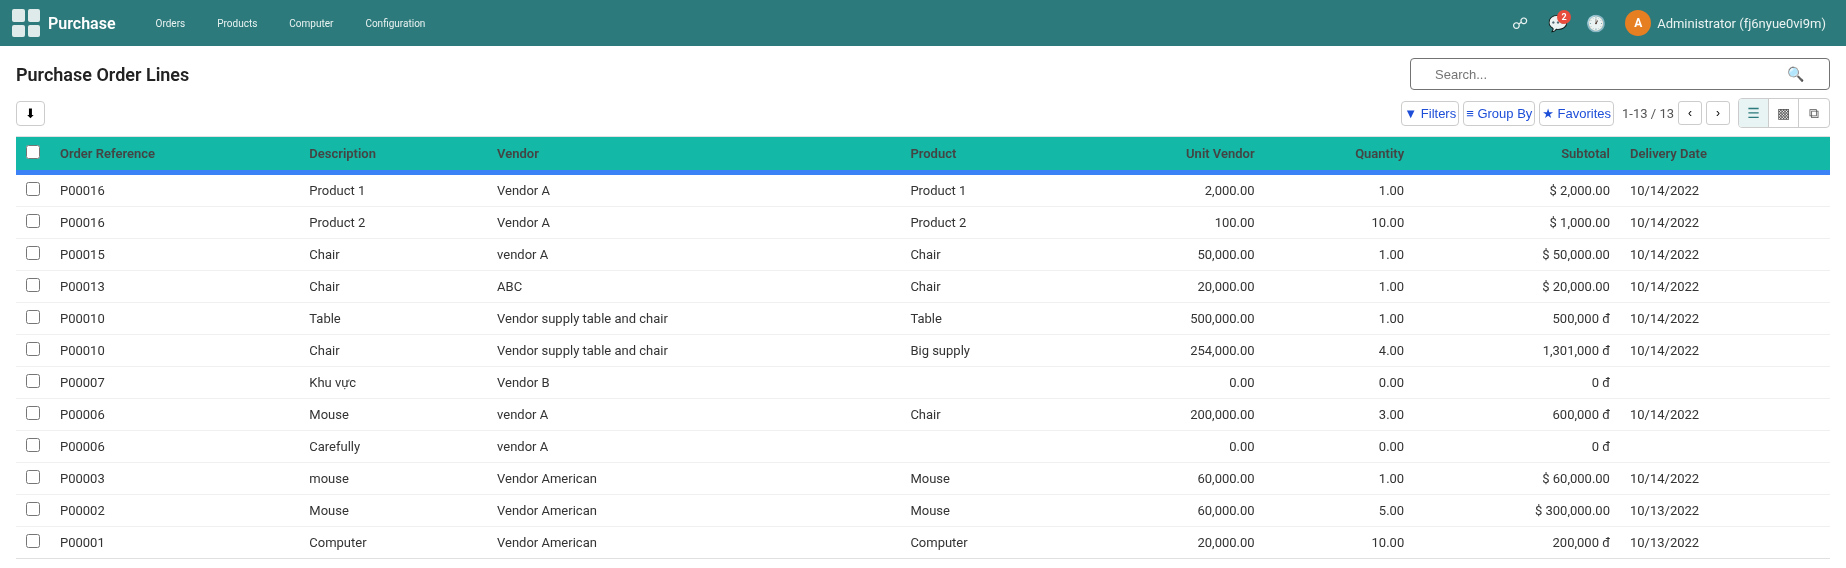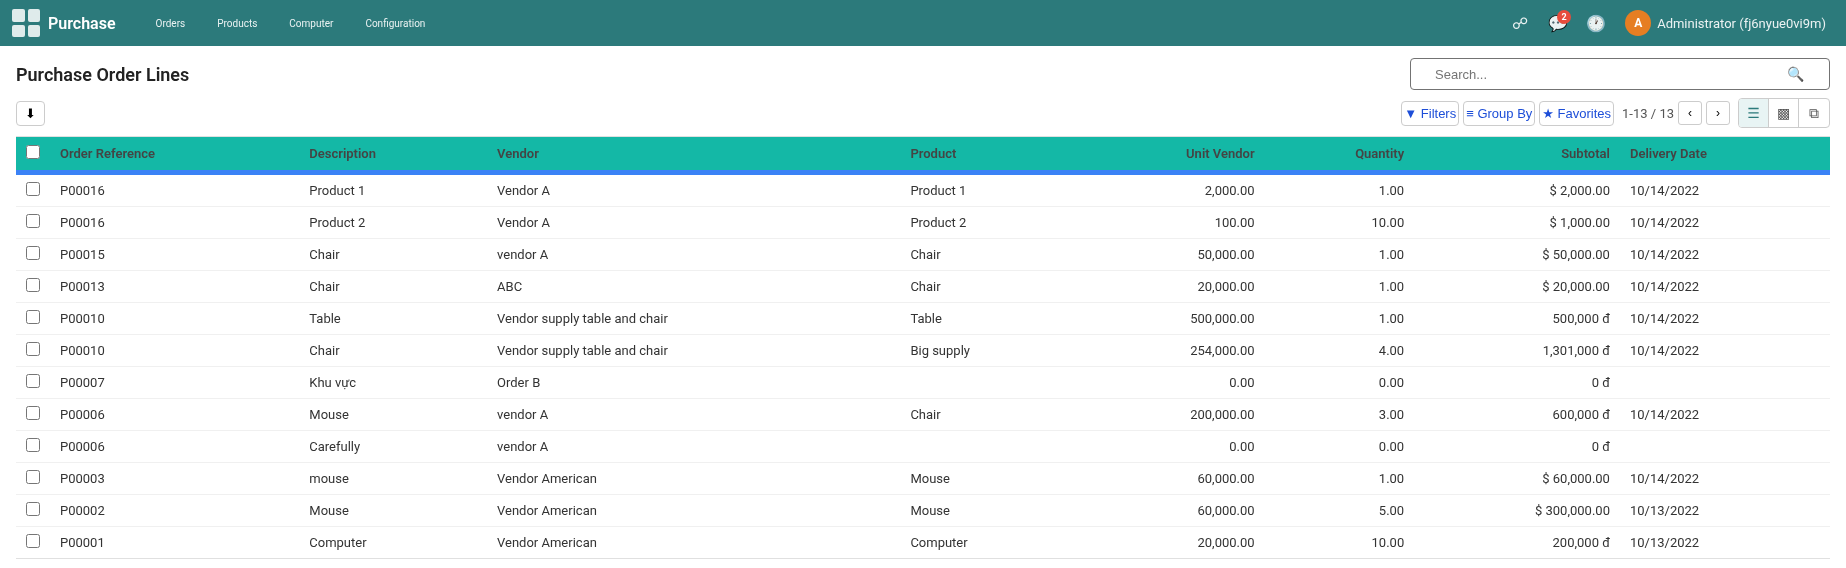--- a/index.html
+++ b/index.html
@@ -371,21 +371,21 @@
     <td class="num">4.00</td>
     <td class="num">1,301,000 đ</td>
     <td class="">10/14/2022</td>
   </tr>
         <tr>
     <td class="cb-cell">
       <input type="checkbox" class="cb" style="">
     </td>
     <td class="order-ref">P00007</td>
     <td>Khu vực</td>
-    <td>Order B</td>
+    <td>Vendor B</td>
     <td></td>
     <td class="num">0.00</td>
     <td class="num">0.00</td>
     <td class="num">0 đ</td>
     <td class="no-date"></td>
   </tr>
         <tr>
     <td class="cb-cell">
       <input type="checkbox" class="cb" style="">
     </td>

